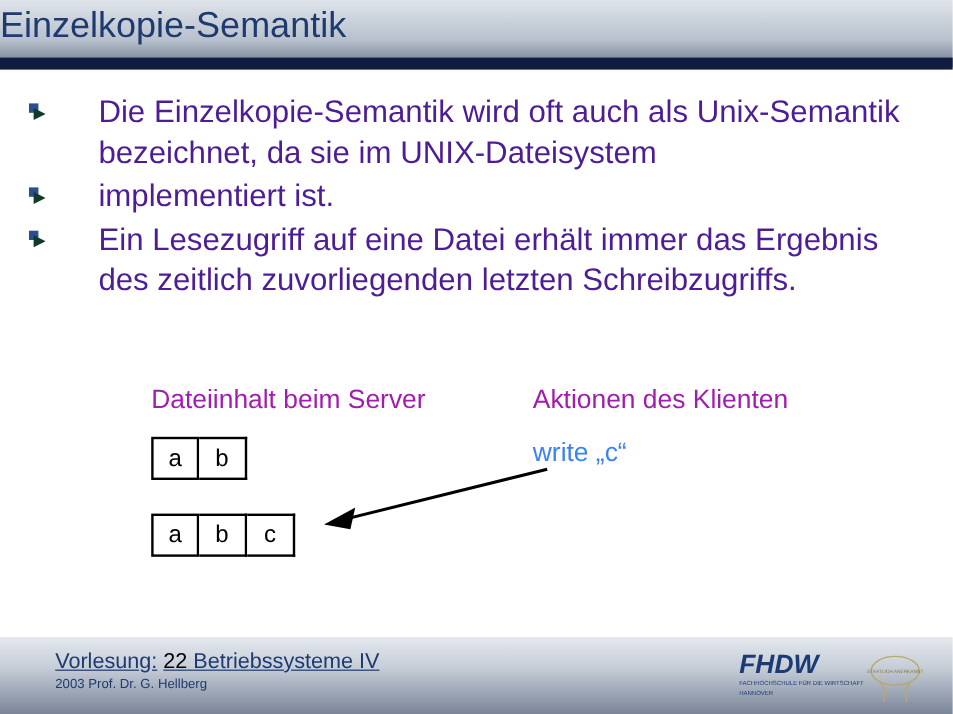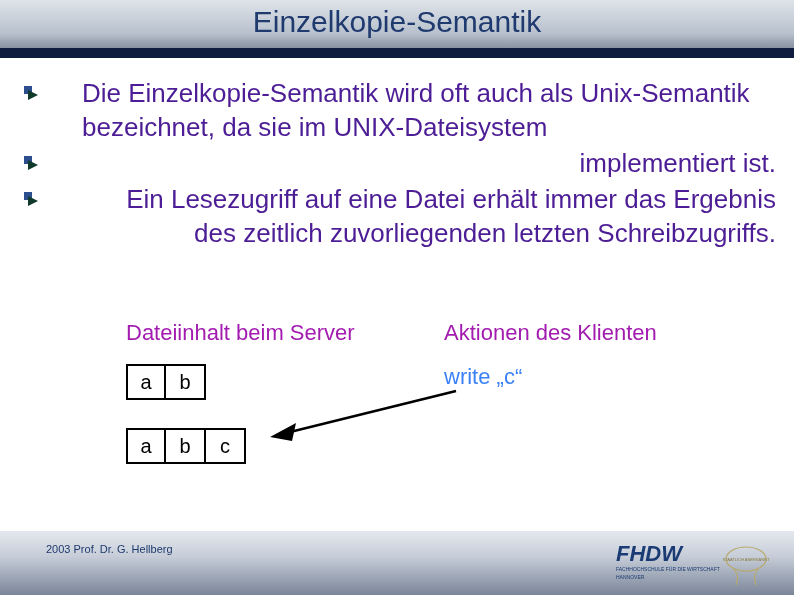--- a/index.html
+++ b/index.html
@@ -4,42 +4,41 @@
 <style>
   * { box-sizing: border-box; margin: 0; padding: 0; }
   html, body { width: 794px; height: 595px; overflow: hidden; font-family: Arial, Helvetica, sans-serif; background: #fff; }
   body { position: relative; }
 
   .title-band {
     position: absolute;
     top: 0; left: 0; right: 0;
     height: 56px;
     background: linear-gradient(to bottom, #dfe4ea 0%, #b7c0cc 60%, #6d7888 100%);
-    text-align: center;
   }
   .title-band .title-text {
     font-size: 30px;
     color: #1f3a6e;
     line-height: 44px;
     display: inline-block;
   }
   .title-divider {
     position: absolute;
     top: 48px; left: 0; right: 0;
     height: 10px;
     background: #0f1b3f;
   }
 
   .body-area {
     position: absolute;
     top: 68px; left: 0; right: 0; bottom: 64px;
     padding: 8px 18px 0 24px;
   }
   .bullet-line { display: flex; align-items: flex-start; }
-  .bullet-line + .bullet-line { margin-top: 2px; text-align: right; }
+  .bullet-line + .bullet-line { margin-top: 2px; }
   .bullet-icon {
     flex: 0 0 auto;
     width: 14px; height: 14px;
     margin-top: 10px;
     margin-right: 44px;
     display: inline-block;
   }
   .bullet-text {
     flex: 1 1 auto;
     font-size: 26px;
@@ -160,20 +159,27 @@
   <div class="col-right">
     <div class="col-header">Aktionen des Klienten</div>
     <div class="row1">
       <span class="action-text">write „c“</span>
     </div>
   </div>
 
 </div>
 
 <div class="footer-bar">
+  <div class="lecture">
+    <u><span>Vorlesung:</span></u>
+    <span> </span>
+    <u><span class="lecture-num">22</span>
+    <span> </span>
+    <span>Betriebssysteme IV</span></u>
+  </div>
   <div class="copyright">2003 Prof. Dr. G. Hellberg</div>
 
   <div class="footer-logo">
     <svg viewBox="0 0 160 46" width="160" height="46">
       <text x="0" y="20" font-family="Arial" font-size="22" font-weight="bold" font-style="italic" fill="#1a3b73">FHDW</text>
       <text x="0" y="30" font-family="Arial" font-size="5" fill="#1a3b73">FACHHOCHSCHULE FÜR DIE WIRTSCHAFT</text>
       <text x="0" y="38" font-family="Arial" font-size="5" fill="#1a3b73">HANNOVER</text>
       <g>
         <ellipse cx="130" cy="18" rx="20" ry="12" fill="none" stroke="#b9a96a" stroke-width="1.2"></ellipse>
         <text x="130" y="20" text-anchor="middle" font-family="Arial" font-size="4" fill="#8a7a3a">STAATLICH ANERKANNT</text>

